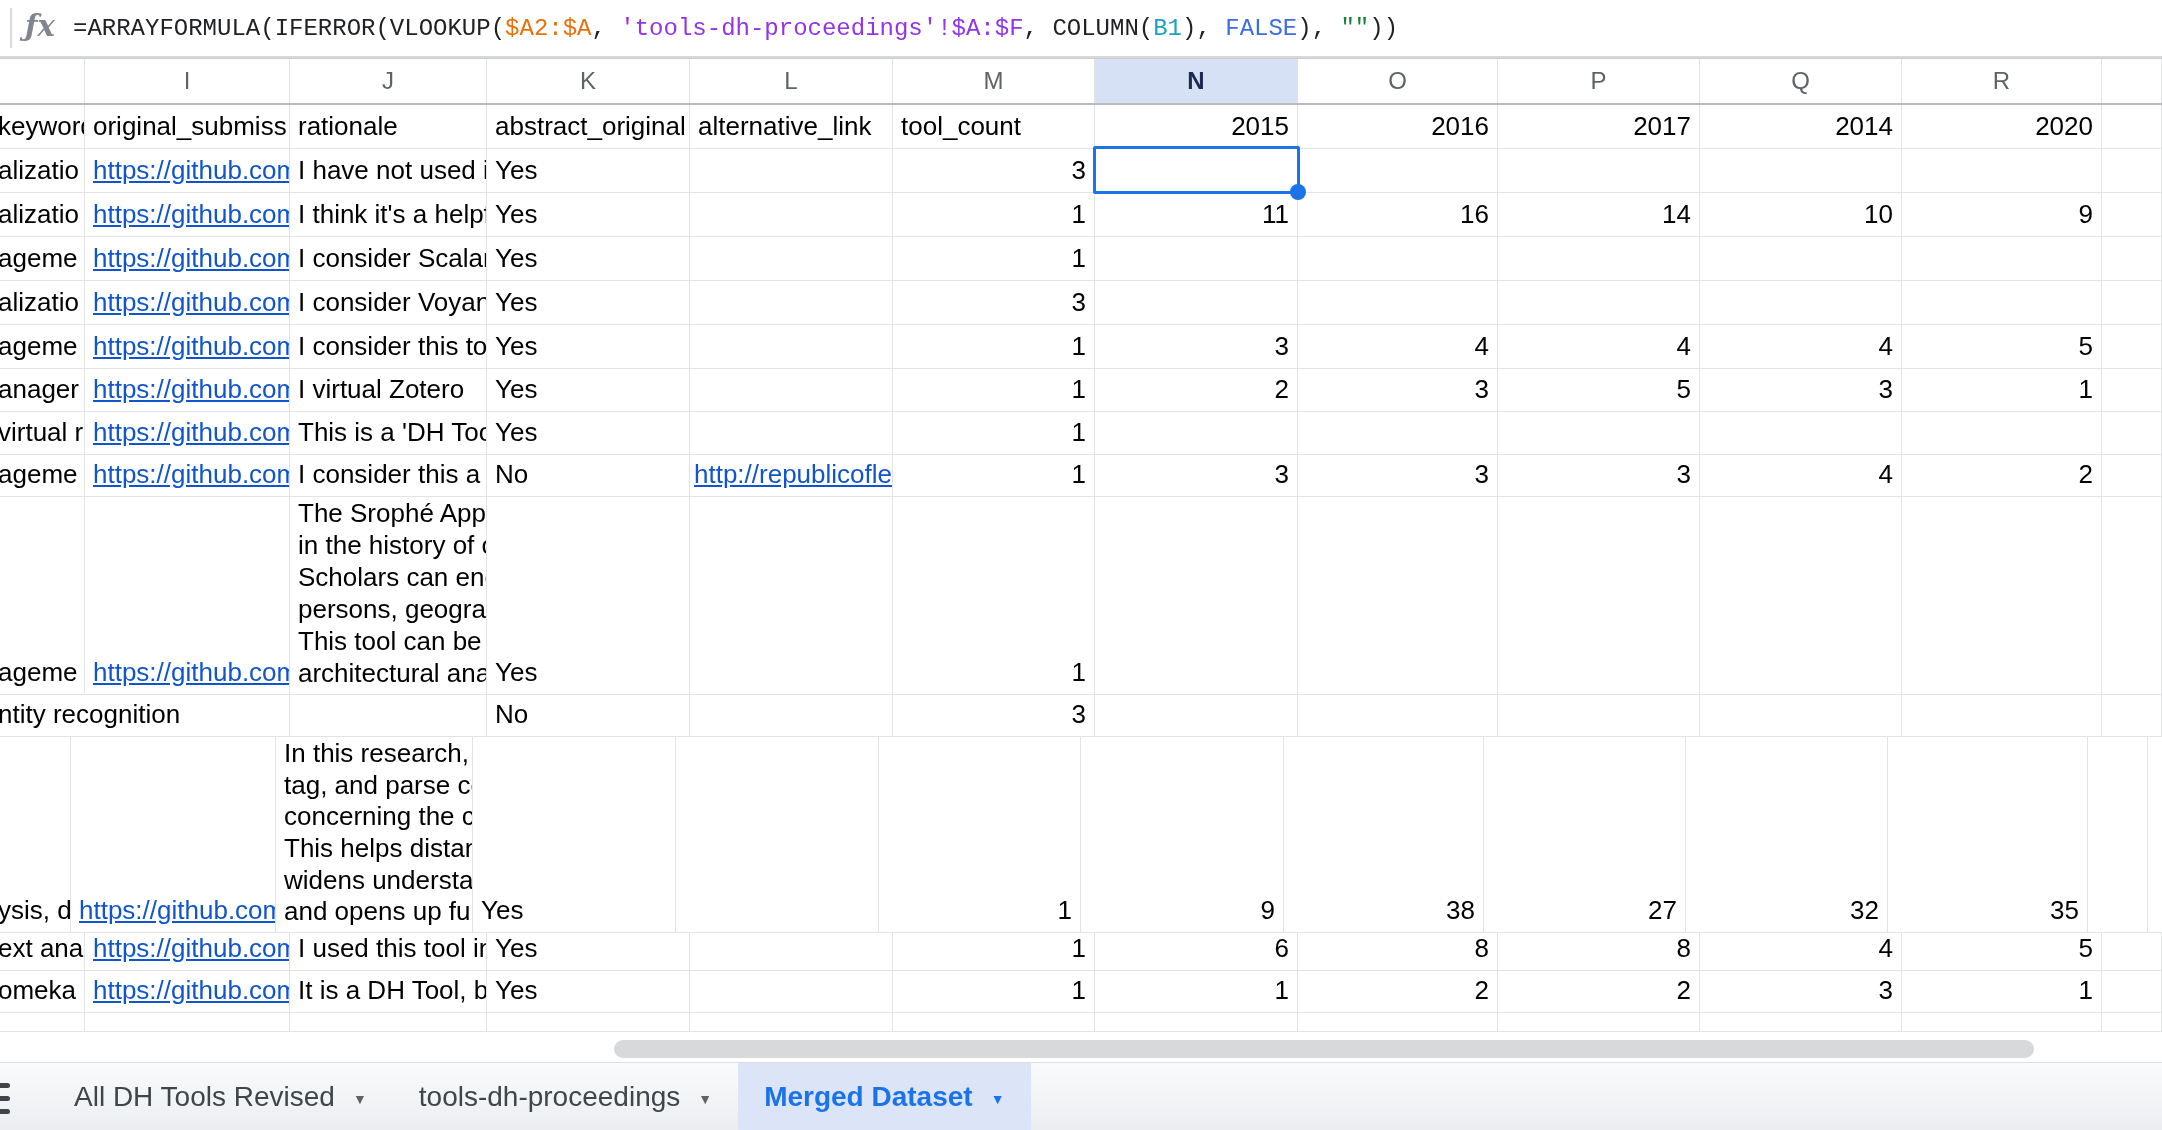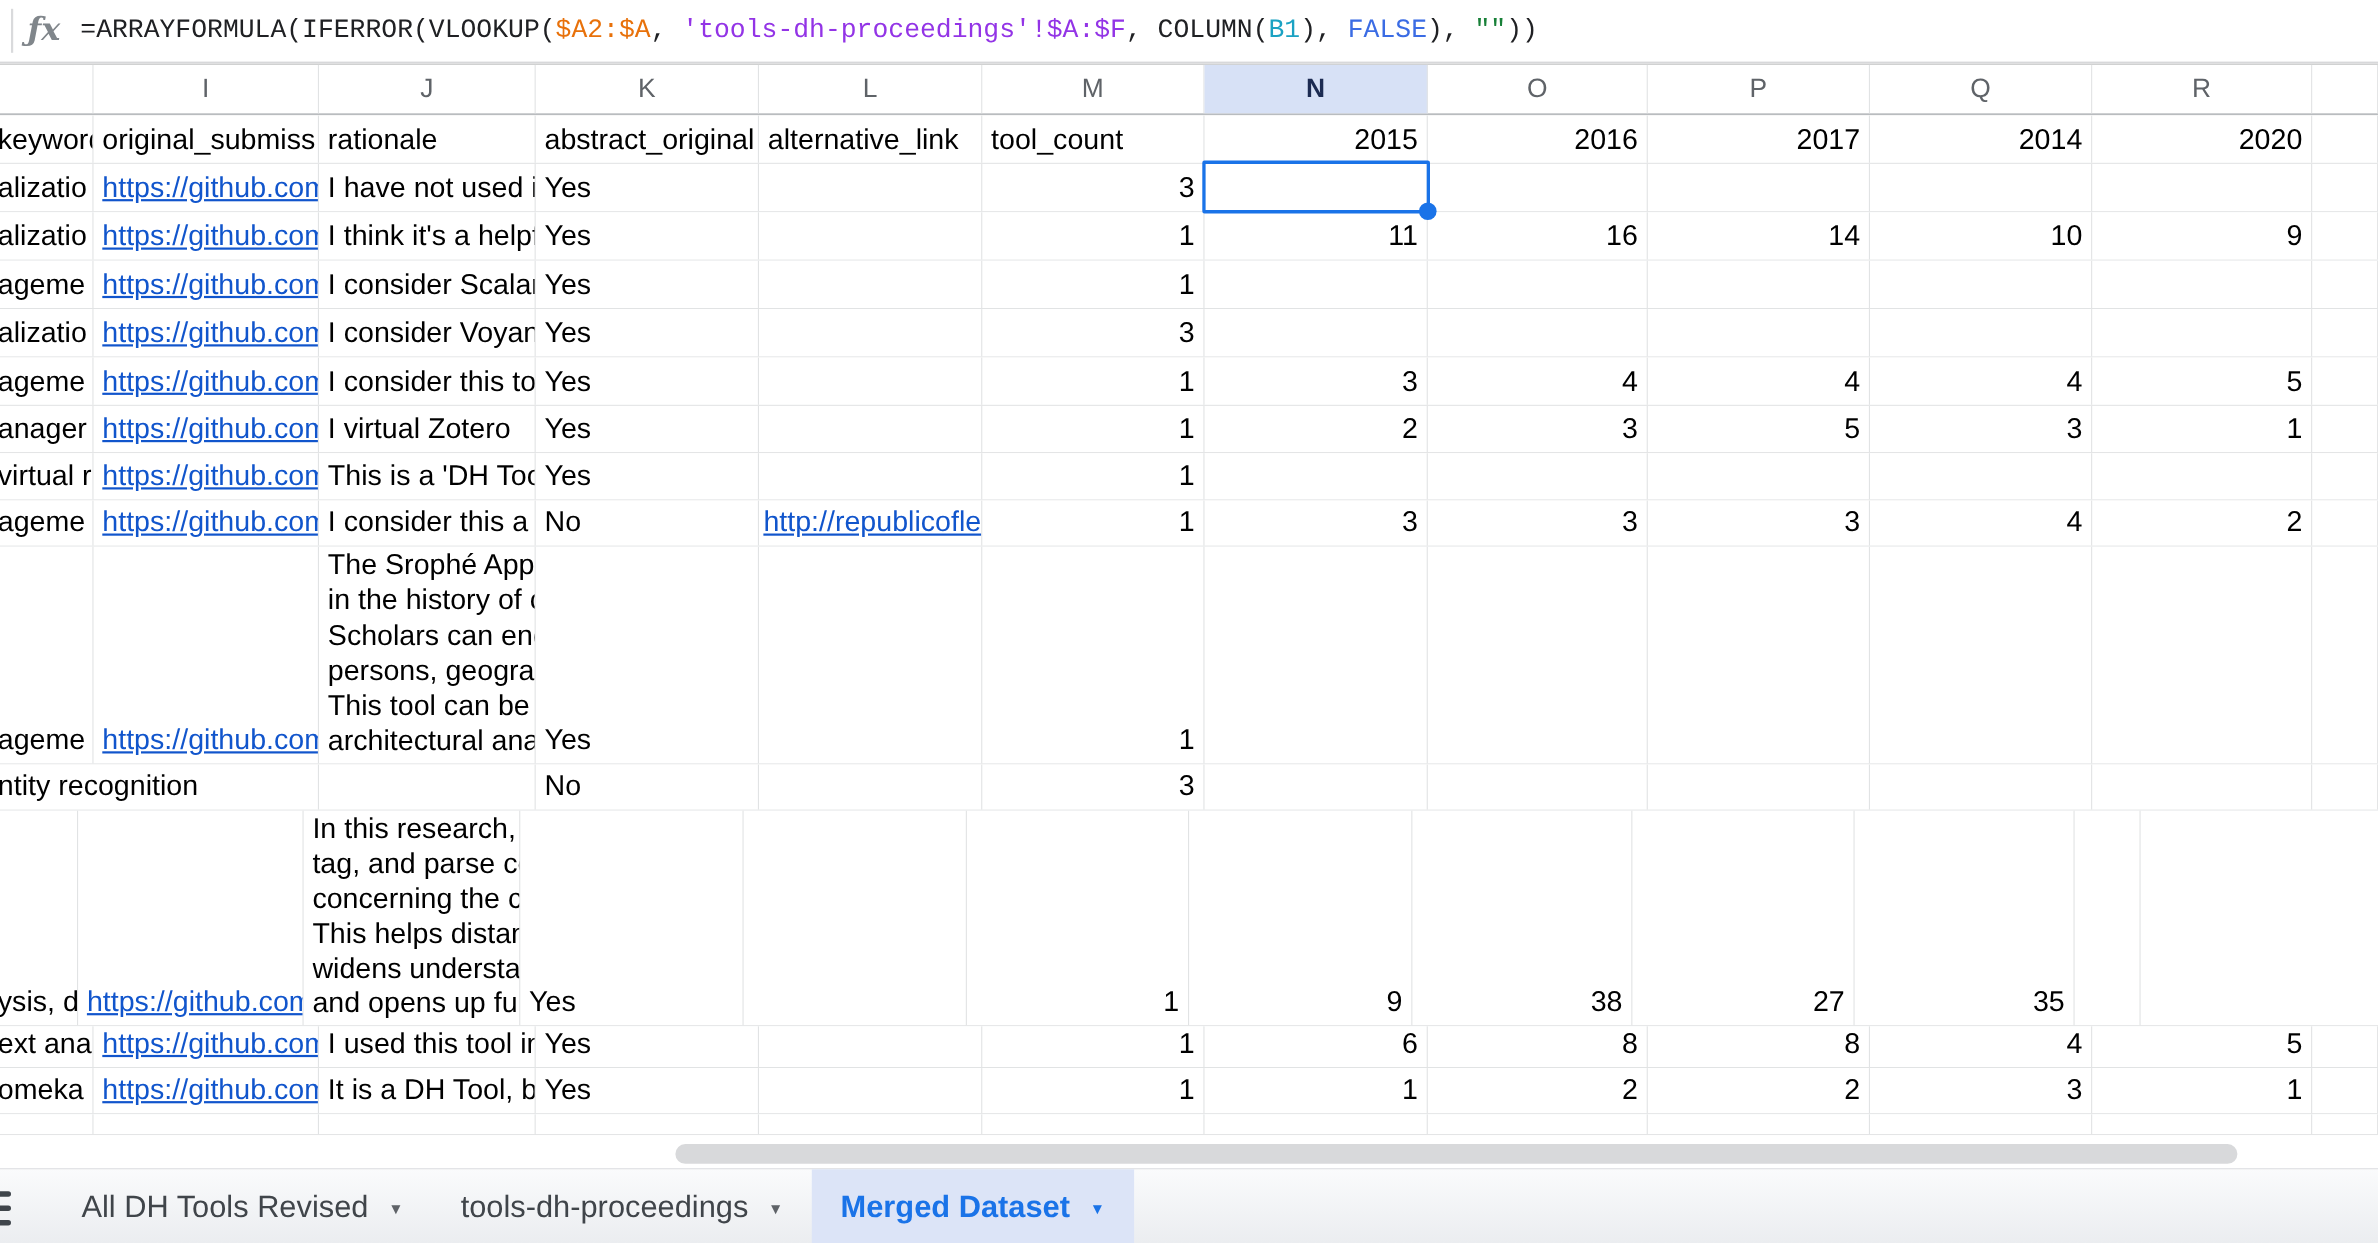--- a/index.html
+++ b/index.html
@@ -260,20 +260,21 @@
     <div class="grow" style="height: 196px;">
       <div class="cell frag" style="width: 71px;"><span>ysis, da</span></div>
       <div class="cell linkcell" style="width: 205px;"><span class="link">https://github.com</span></div>
       <div class="cell lines" style="width: 197px;"><div class="ln">In this research,</div><div class="ln">tag, and parse co</div><div class="ln">concerning the c</div><div class="ln">This helps distan</div><div class="ln">widens understa</div><div class="ln">and opens up fu</div></div>
       <div class="cell txt" style="width: 203px;"><span>Yes</span></div>
       <div class="cell" style="width: 203px;"></div>
       <div class="cell num" style="width: 202px;"><span>1</span></div>
       <div class="cell num" style="width: 203px;"><span>9</span></div>
       <div class="cell num" style="width: 200px;"><span>38</span></div>
       <div class="cell num" style="width: 202px;"><span>27</span></div>
+      <div class="cell num" style="width: 202px;"><span>32</span></div>
       <div class="cell num" style="width: 200px;"><span>35</span></div>
       <div class="cell" style="width: 60px;"></div>
     </div>
     <div class="grow" style="height: 38px;">
       <div class="cell frag" style="width: 85px;"><span>ext anal</span></div>
       <div class="cell linkcell" style="width: 205px;"><span class="link">https://github.com</span></div>
       <div class="cell txt" style="width: 197px;"><span>I used this tool in</span></div>
       <div class="cell txt" style="width: 203px;"><span>Yes</span></div>
       <div class="cell" style="width: 203px;"></div>
       <div class="cell num" style="width: 202px;"><span>1</span></div>

